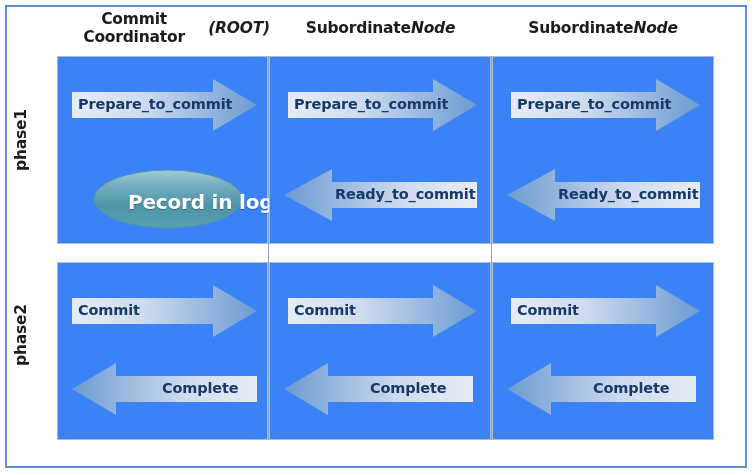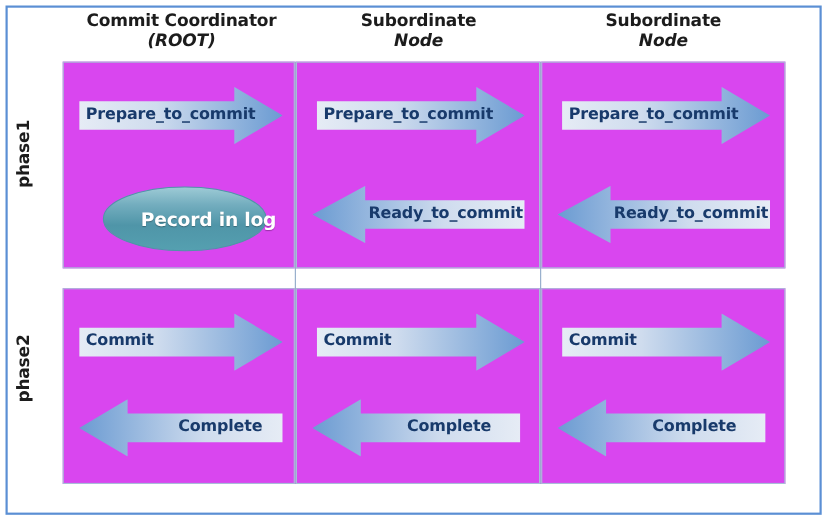--- a/index.html
+++ b/index.html
@@ -36,21 +36,21 @@
     position: absolute;
     top: 6px;
     height: 46px;
     text-align: center;
     font-size: 15.5px;
     font-weight: bold;
     color: #1c1c1c;
     line-height: 1.14;
     letter-spacing: -0.2px;
     display: flex;
-    flex-direction: column;
+    flex-direction: row;
     justify-content: center;
     align-items: center;
   }
   .col-header .l2 { display: block; font-style: italic; }
 
   
   .phase-label {
     position: absolute;
     left: 12px;
     width: 160px;
@@ -60,21 +60,21 @@
     color: #1c1c1c;
     transform-origin: 0 0;
     transform: rotate(-90deg);
     white-space: nowrap;
     letter-spacing: -0.2px;
   }
 
   
   .phase-panel {
     position: absolute;
-    background: #d946ef;
+    background: #3b82f6;
     border: 1px solid #a8bdd8;
     box-sizing: border-box;
   }
 
   
   .col-divider {
     position: absolute;
     width: 1px;
     background: #8ea8c8;
   }
@@ -96,21 +96,21 @@
     line-height: 1;
   }
 
   
   .ellipse-shape {
     position: absolute;
   }
   .ellipse-shape svg { display: block; }
   .ellipse-label {
     position: absolute;
-    font-size: 17px;
+    font-size: 20px;
     font-weight: bold;
     color: #ffffff;
     white-space: nowrap;
     text-shadow: 0 1px 1px rgba(0,0,0,0.30);
     letter-spacing: -0.2px;
   }
 </style>
 </head>
 <body>
 

